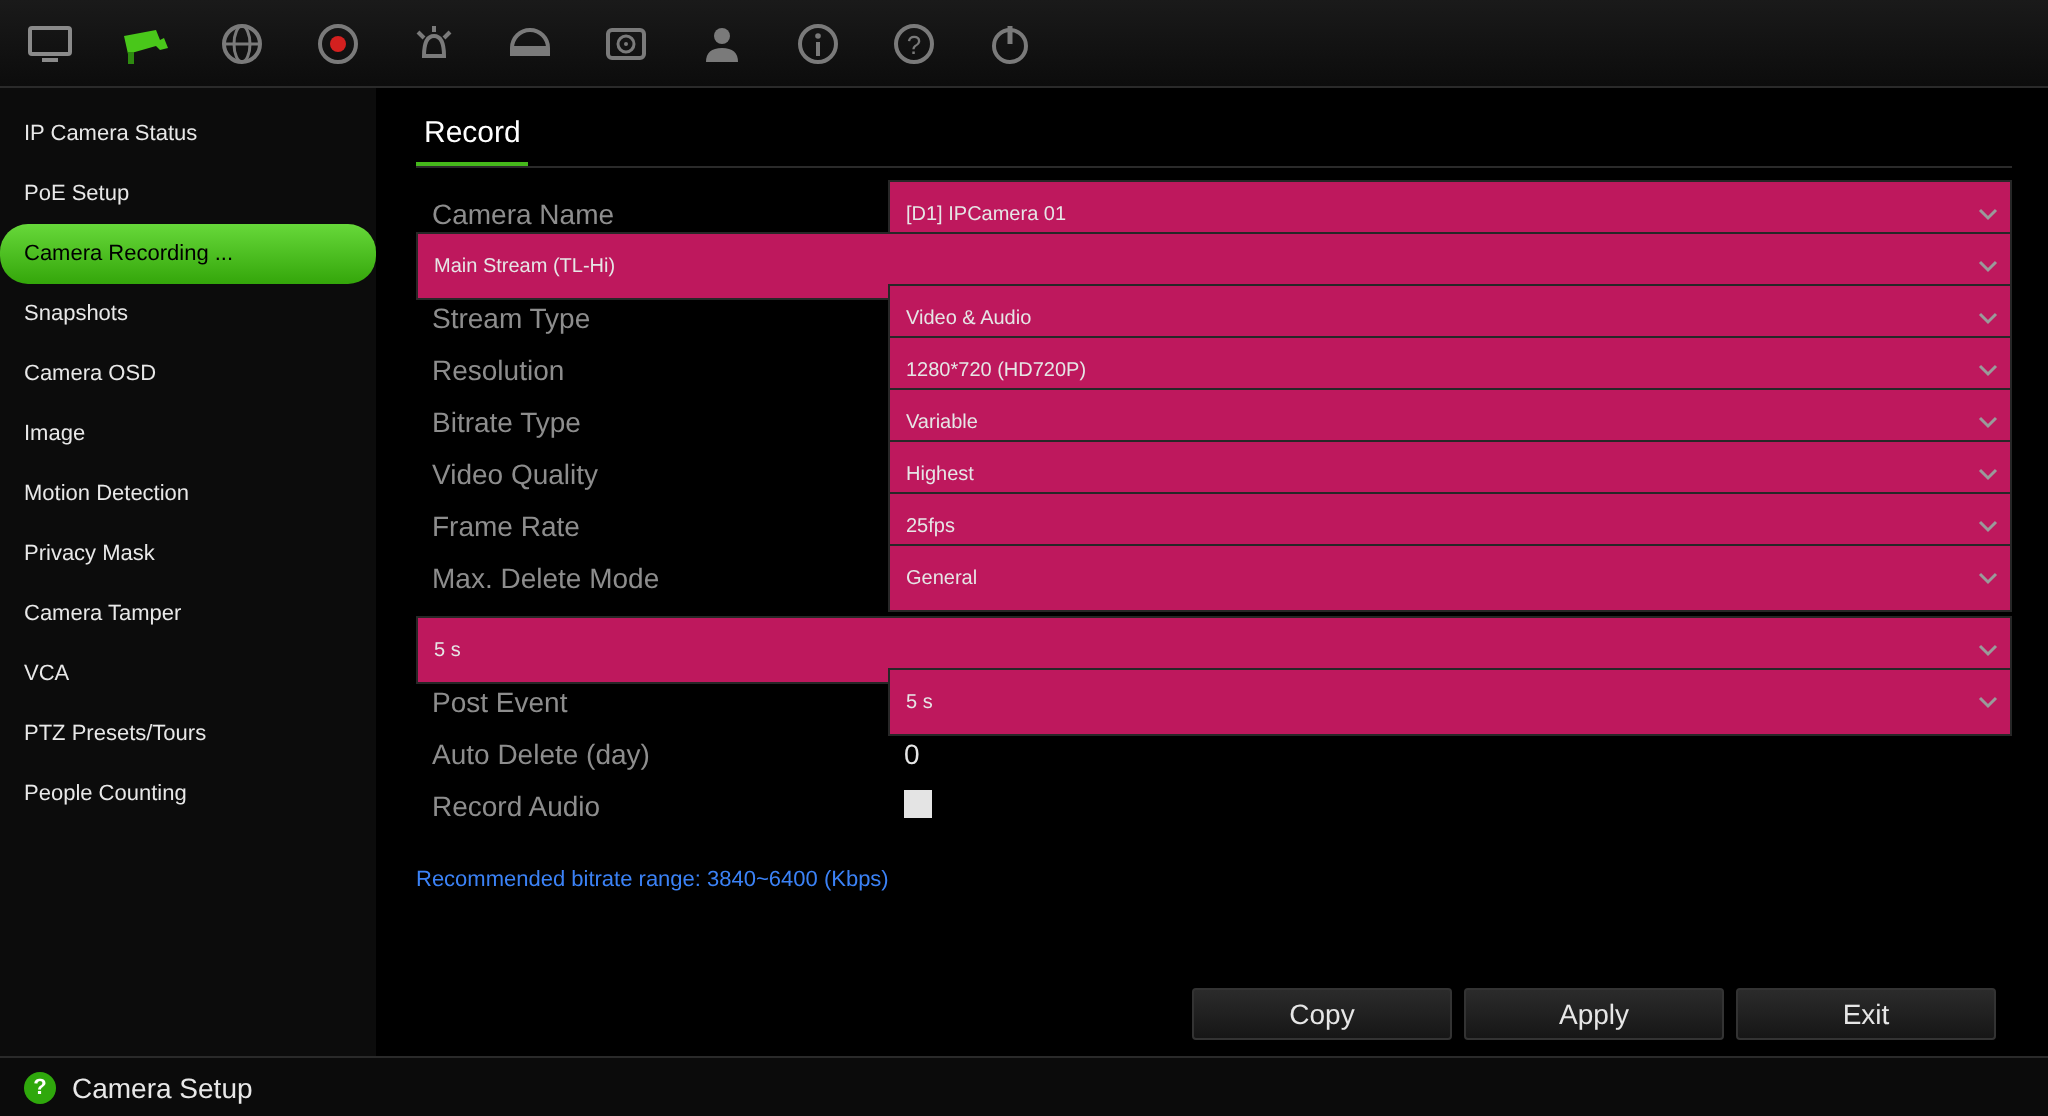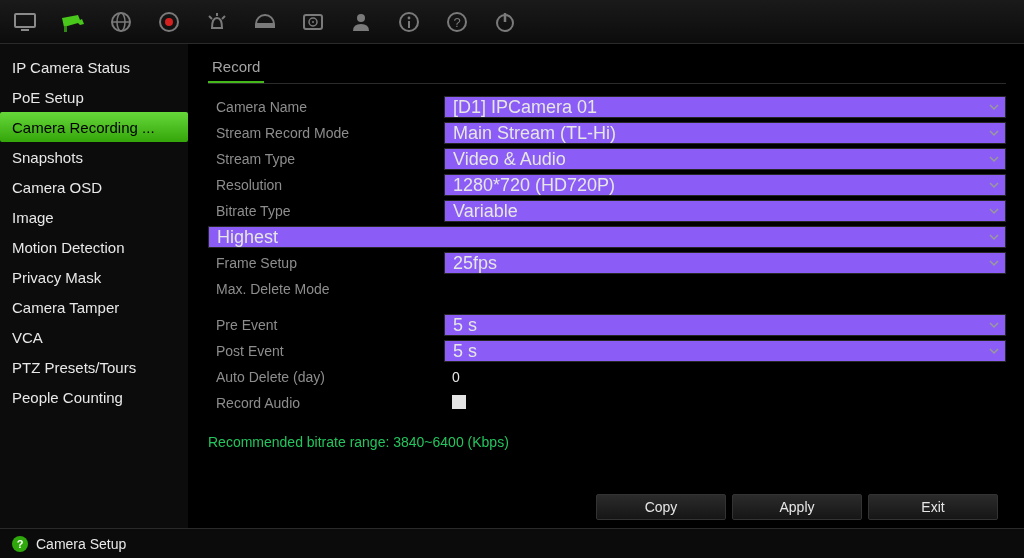--- a/index.html
+++ b/index.html
@@ -18,43 +18,43 @@
     display: flex; align-items: center; padding: 0 6px;
     gap: 10px;
   }
   .tool-btn { width: 38px; height: 34px; display:flex;align-items:center;justify-content:center; cursor:pointer; }
   .tool-ico { width:26px; height:24px; }
   
   .main { display:flex; height: calc(100% - 44px - 30px); }
   .sidebar { width: 188px; background:#0c0c0c; padding-top:8px; }
   .side-item {
     height:30px; display:flex; align-items:center; padding:0 12px;
-    color:#e8e8e8; cursor:pointer; font-size:15px;
+    color:#e8e8e8; cursor:pointer; font-size:11px;
   }
   .side-item.active {
     background: linear-gradient(#67d83a, #34a60a);
-    color:#000; font-weight:500; border-radius:2px;
+    color:#000; font-weight:500; border-radius:14px;
   }
   
   .content { flex:1; padding: 10px 18px 0 20px; position:relative; }
   .tab-bar { display:flex; border-bottom:1px solid #2a2a2a; margin-bottom:10px;}
-  .tab { padding:4px 4px 6px 4px; color:#a3a3a3; border-bottom:2px solid #45b81b; font-size:15px;}
+  .tab { padding:4px 4px 6px 4px; color:#ffffff; border-bottom:2px solid #45b81b; font-size:15px;}
   .form { }
   .row { display:flex; align-items:center; height:26px; }
   .label { width:236px; color:#8d8d8d; font-size:14px; padding-left:8px;}
   .field {
-    flex:1; height:22px; background:#8b5cf6; border:1px solid #272727;
-    border-radius:0; color:#e6e6e6; padding:4px 8px; display:flex; align-items:center;
-    position:relative; font-size:18px; cursor:pointer;
+    flex:1; height:22px; background:#be185d; border:1px solid #272727;
+    border-radius:0; color:#e6e6e6; padding:16px 8px; display:flex; align-items:center;
+    position:relative; font-size:10px; cursor:pointer;
   }
   .chevron { position:absolute; right:6px; top:50%; transform:translateY(-50%); }
   .textval { flex:1; color:#e6e6e6; padding:0 8px; font-size:14px;}
   .check { width:14px; height:14px; background:#e4e4e4; display:inline-block; }
   .spacer-row { height:10px; }
-  .reco { color:#22c55e; font-size:14px; margin:18px 0 0 0;}
+  .reco { color:#3b82f6; font-size:11px; margin:18px 0 0 0;}
   .btn-bar { position:absolute; right:26px; bottom:8px; display:flex; gap:6px;}
   .btn {
     width:130px; height:26px; background:linear-gradient(#2b2b2b,#161616);
     border:1px solid #333; color:#e6e6e6; display:flex;align-items:center;justify-content:center;
     cursor:pointer; font-size:14px; border-radius:2px;
   }
   
   .status {
     height:30px; width:100%; background:#0b0b0b; border-top:1px solid #2a2a2a;
     display:flex; align-items:center; padding:0 12px; gap:8px; color:#e8e8e8;
@@ -167,21 +167,20 @@
         <div class="label">Camera Name</div>
         <div class="field">
           <span>[D1] IPCamera 01</span>
           <svg class="chevron" width="10" height="10" viewBox="0 0 10 10">
               <path d="M1 3 L5 7 L9 3" fill="none" stroke="#9a9a9a" stroke-width="1.5"></path>
             </svg>
         </div>
       </div>
 
       <div class="row">
-        <div class="label">Stream Record Mode</div>
         <div class="field">
           <span>Main Stream (TL-Hi)</span>
           <svg class="chevron" width="10" height="10" viewBox="0 0 10 10">
               <path d="M1 3 L5 7 L9 3" fill="none" stroke="#9a9a9a" stroke-width="1.5"></path>
             </svg>
         </div>
       </div>
 
       <div class="row">
         <div class="label">Stream Type</div>
@@ -207,47 +206,53 @@
         <div class="label">Bitrate Type</div>
         <div class="field">
           <span>Variable</span>
           <svg class="chevron" width="10" height="10" viewBox="0 0 10 10">
               <path d="M1 3 L5 7 L9 3" fill="none" stroke="#9a9a9a" stroke-width="1.5"></path>
             </svg>
         </div>
       </div>
 
       <div class="row">
+        <div class="label">Video Quality</div>
         <div class="field">
           <span>Highest</span>
           <svg class="chevron" width="10" height="10" viewBox="0 0 10 10">
               <path d="M1 3 L5 7 L9 3" fill="none" stroke="#9a9a9a" stroke-width="1.5"></path>
             </svg>
         </div>
       </div>
 
       <div class="row">
-        <div class="label">Frame Setup</div>
+        <div class="label">Frame Rate</div>
         <div class="field">
           <span>25fps</span>
           <svg class="chevron" width="10" height="10" viewBox="0 0 10 10">
               <path d="M1 3 L5 7 L9 3" fill="none" stroke="#9a9a9a" stroke-width="1.5"></path>
             </svg>
         </div>
       </div>
 
       <div class="row">
         <div class="label">Max. Delete Mode</div>
+        <div class="field">
+          <span>General</span>
+          <svg class="chevron" width="10" height="10" viewBox="0 0 10 10">
+              <path d="M1 3 L5 7 L9 3" fill="none" stroke="#9a9a9a" stroke-width="1.5"></path>
+            </svg>
+        </div>
       </div>
 
 
       <div class="spacer-row"></div>
 
       <div class="row">
-        <div class="label">Pre Event</div>
         <div class="field">
           <span>5 s</span>
           <svg class="chevron" width="10" height="10" viewBox="0 0 10 10">
               <path d="M1 3 L5 7 L9 3" fill="none" stroke="#9a9a9a" stroke-width="1.5"></path>
             </svg>
         </div>
       </div>
 
       <div class="row">
         <div class="label">Post Event</div>

